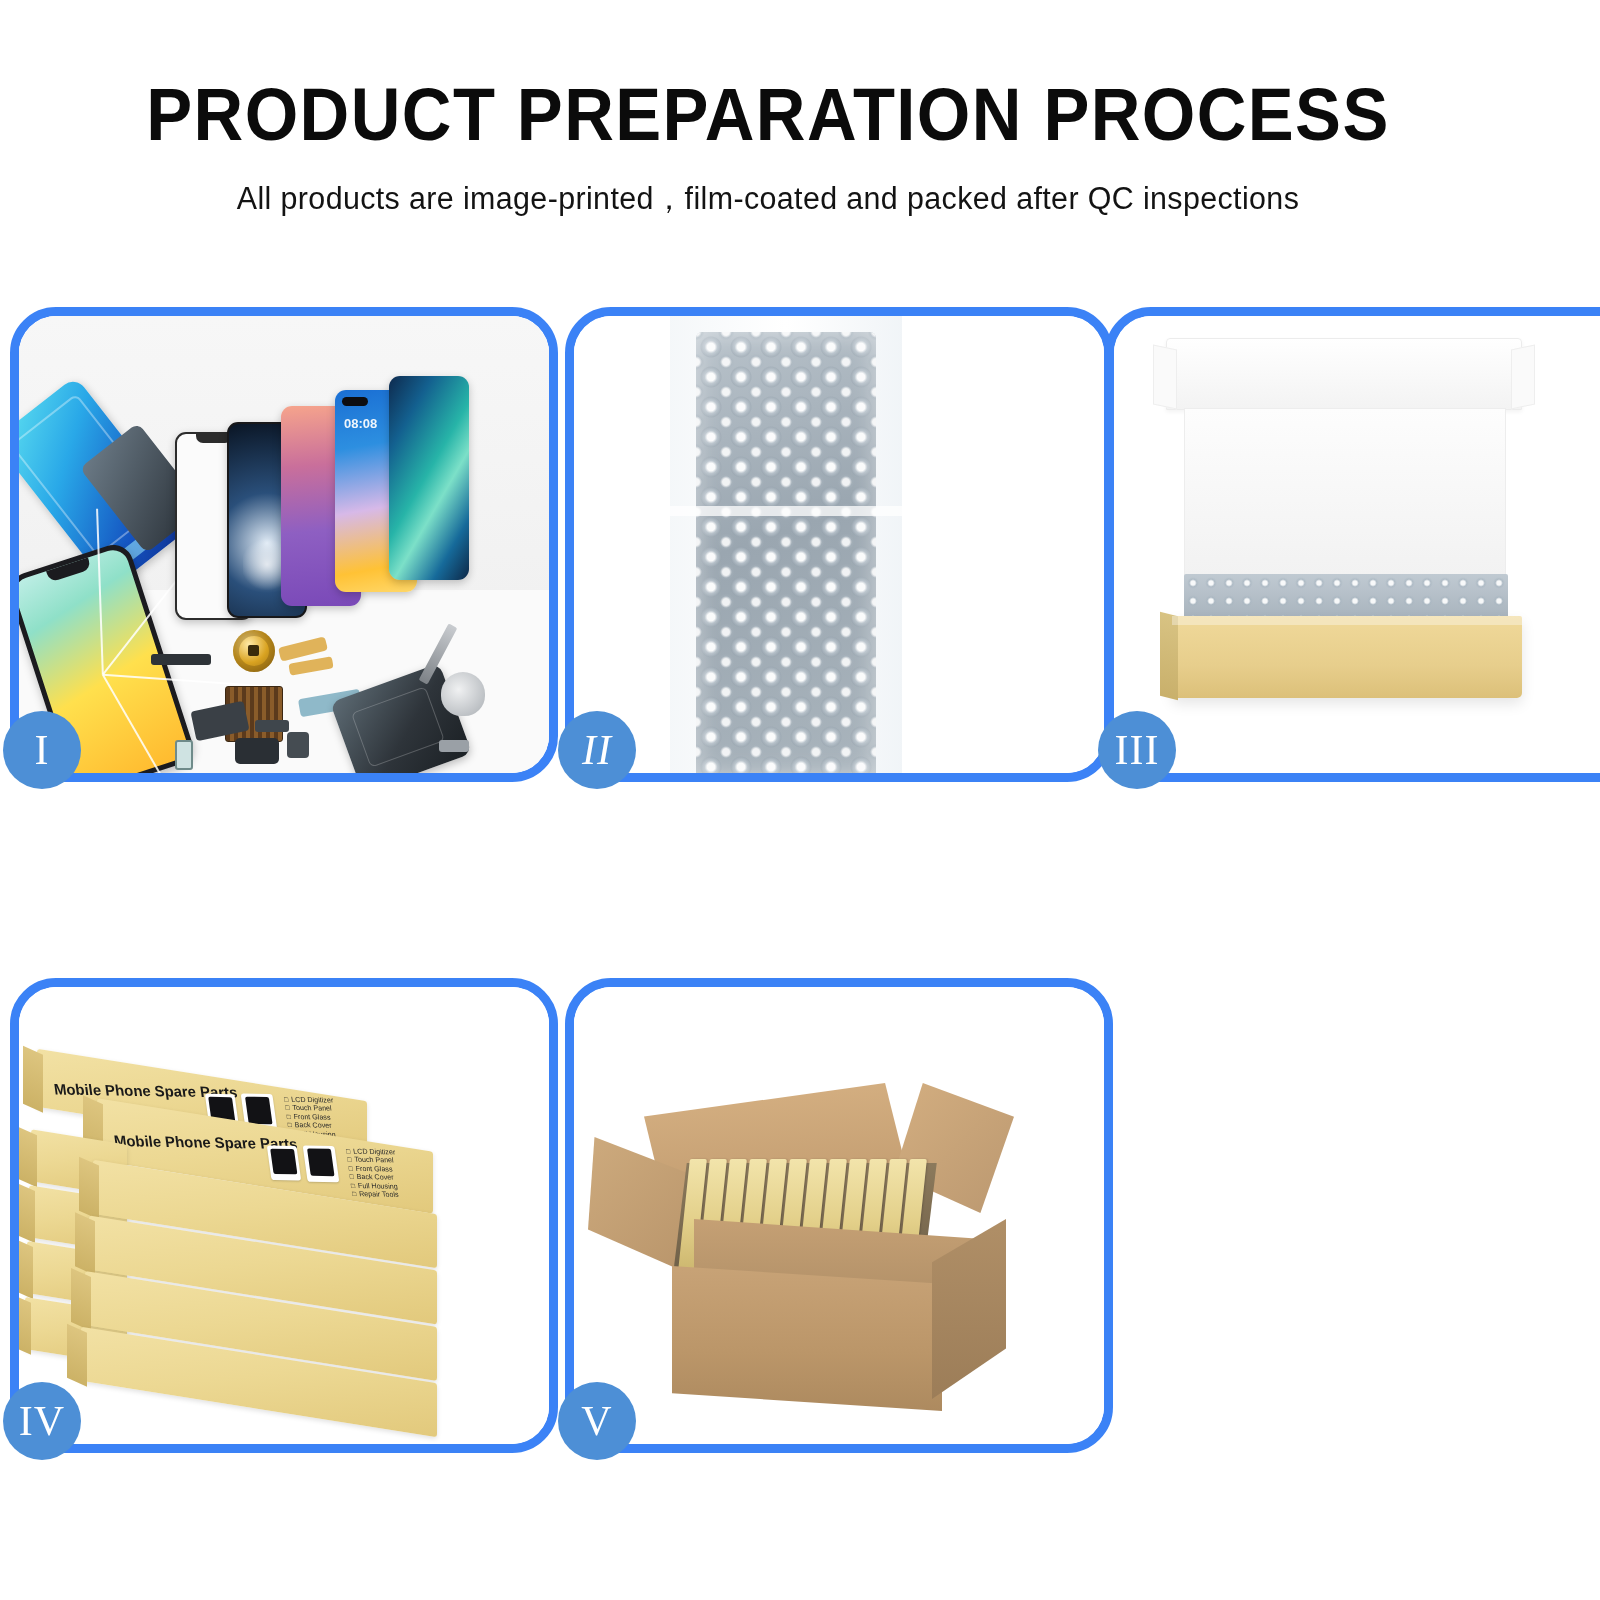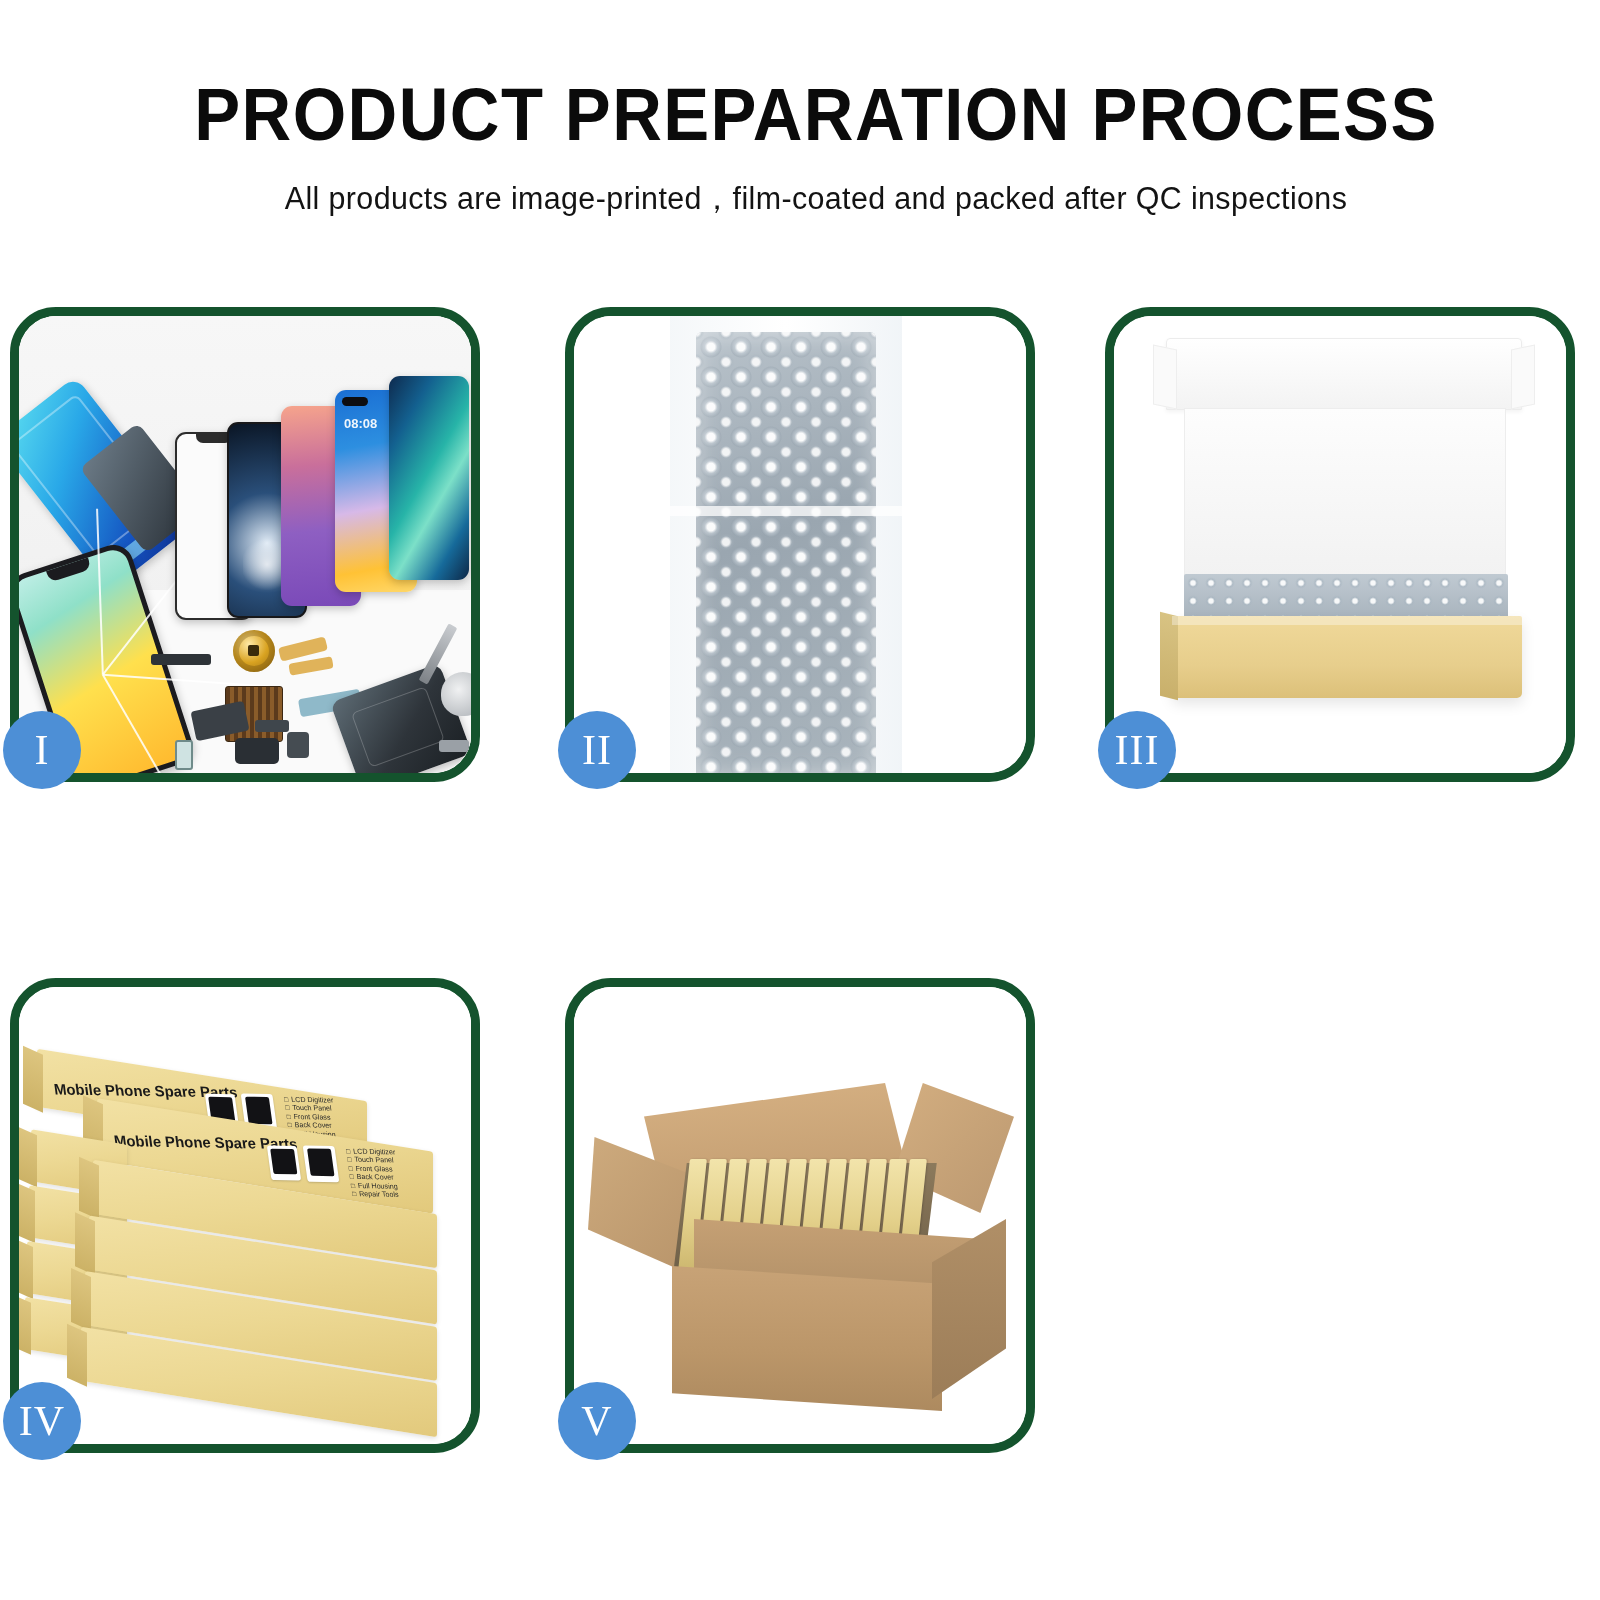--- a/index.html
+++ b/index.html
@@ -5,53 +5,53 @@
   * { box-sizing: border-box; margin: 0; padding: 0; }
   html, body {
     width: 1600px; height: 1600px;
     background: #ffffff;
     font-family: "Liberation Sans", sans-serif;
     overflow: hidden;
   }
   .page { position: relative; width: 1600px; height: 1600px; }
 
   
-  .header { position: absolute; top: 78px; left: 0; width: 1536px; text-align: center; margin-left: 48px; }
+  .header { position: absolute; top: 78px; left: 0; width: 1536px; text-align: center; }
   .title {
     font-family: "Liberation Sans", sans-serif;
     font-size: 74px; font-weight: 700; letter-spacing: 1.5px;
     color: #0b0b0b; line-height: 1.0;
     transform: scaleX(0.93); transform-origin: center;
     white-space: nowrap;
   }
   .subtitle {
     margin-top: 26px;
     font-size: 31px; font-weight: 400; letter-spacing: .4px;
     color: #131313; white-space: nowrap;
     transform: scaleX(0.98); transform-origin: center;
   }
 
   
   .grid { position: absolute; top: 307px; left: 10px; width: 1580px; height: 1145px; }
   .card {
     position: absolute;
-    width: 470px; height: 475px;
-    border: 9px solid #14532d;
+    width: 548px; height: 475px;
+    border: 9px solid #3b82f6;
     border-radius: 46px;
     background: #ffffff;
     overflow: visible;
   }
   .card .clip {
     position: absolute; inset: 0;
     border-radius: 38px;
     overflow: hidden;
     background: #ffffff;
   }
   .c1 { left: 0px;   top: 0px; }
-  .c2 { left: 555px; top: 0px; }
+  .c2 { left: 555px; top: 0px; font-style: italic; }
   .c3 { left: 1095px;top: 0px; text-align: center; }
   .c4 { left: 0px;   top: 671px; }
   .c5 { left: 555px; top: 671px; }
   .c6 { left: 1095px;top: 671px; }
 
   
   .badge {
     position: absolute; left: -16px; bottom: -16px;
     width: 78px; height: 78px; border-radius: 50%;
     background: #4d8fd6;

